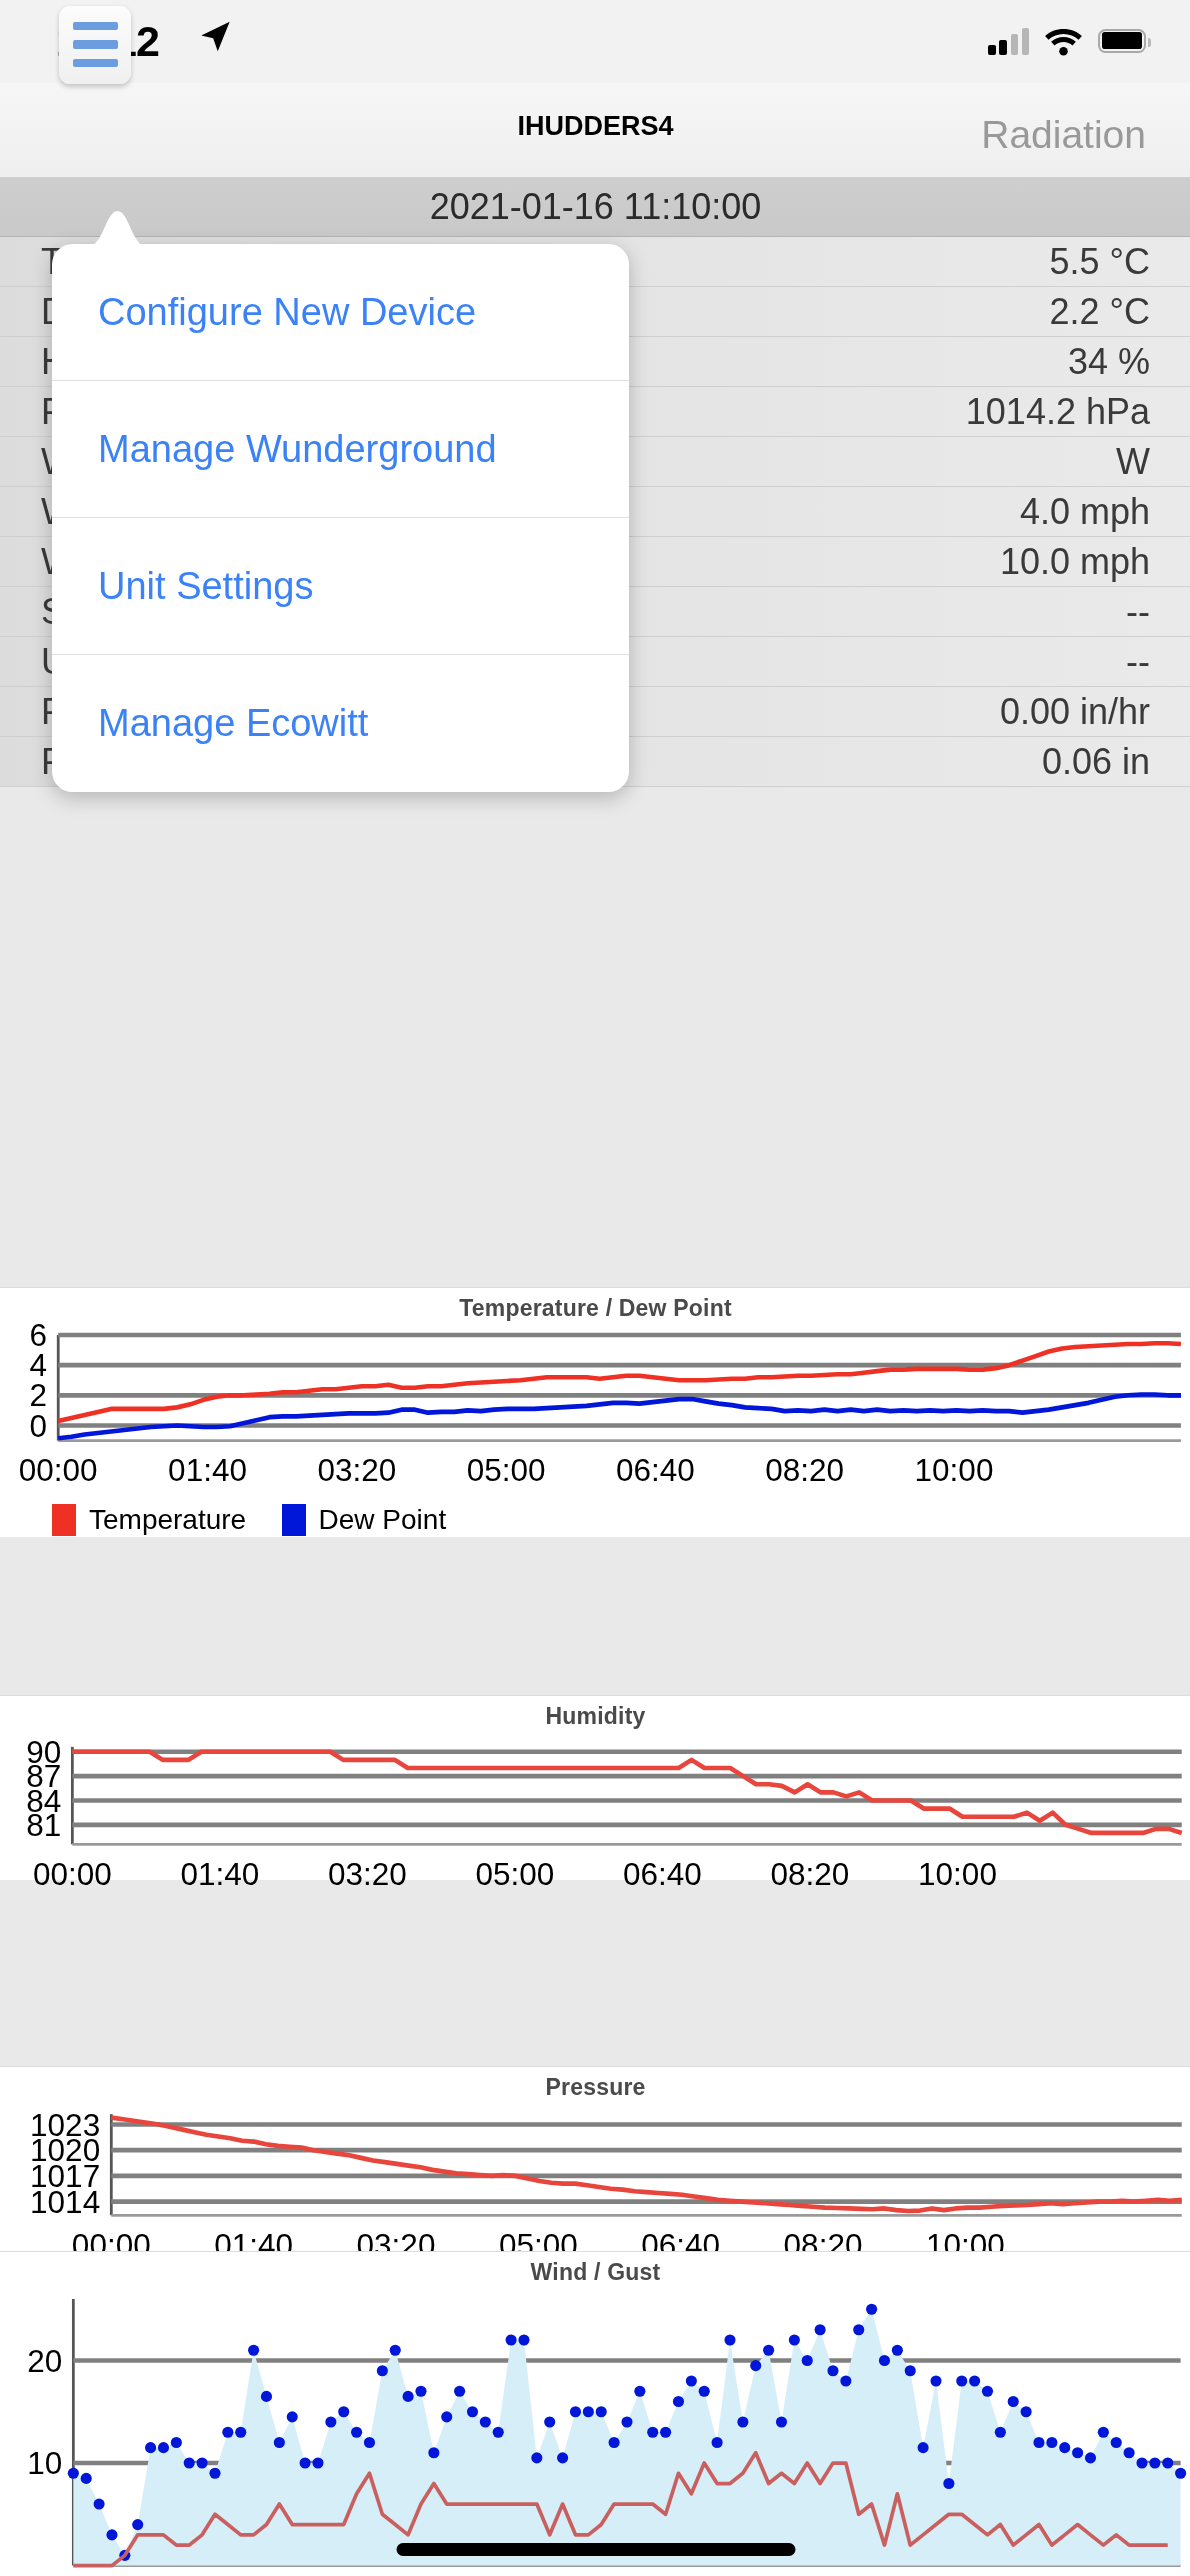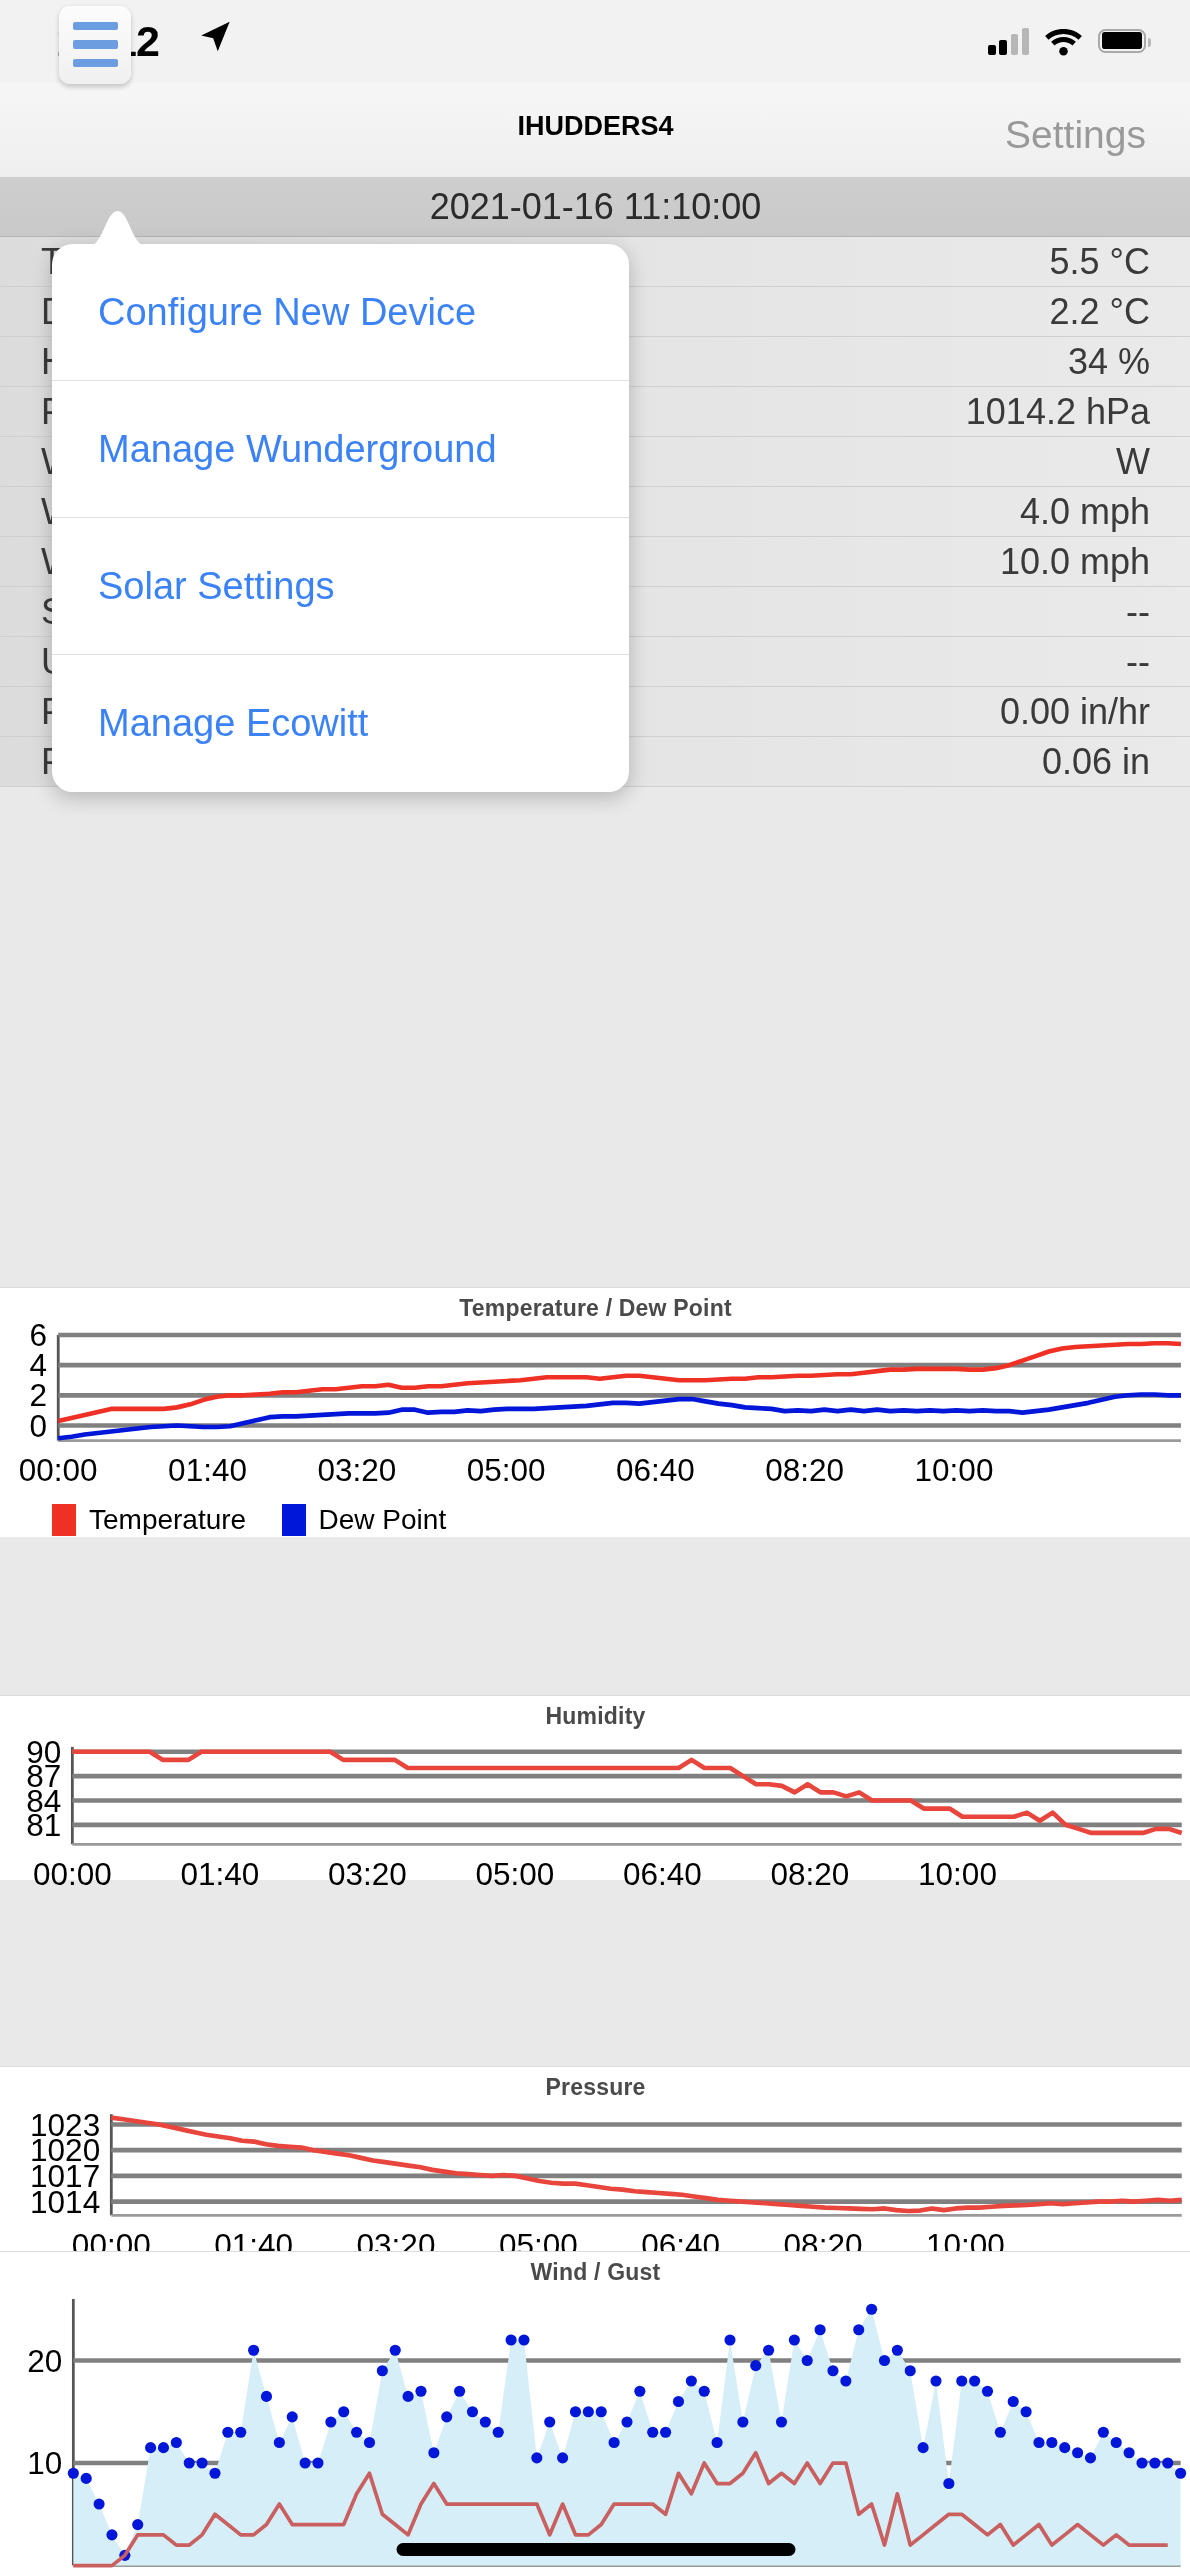--- a/index.html
+++ b/index.html
@@ -149,21 +149,21 @@
       <circle cx="21" cy="27" r="4.6" fill="#000"></circle>
     </svg>
     <span id="battery">
         <span></span>
       </span>
   </div>
 </div>
 
 <div id="nav-bar">
   <div id="nav-title">IHUDDERS4</div>
-  <div id="stations-button">Settings</div>
+  <div id="stations-button">Radiation</div>
 </div>
 <div id="menu-button">
     <b></b>
     <b></b>
     <b></b>
   </div>
 
 <div id="data-table">
   <div id="timestamp-row">2021-01-16 11:10:00</div>
 
@@ -217,21 +217,21 @@
   <path d="M0 40 C20 40 22 0 35 0 C48 0 50 40 70 40 Z" fill="#fff"></path>
 </svg>
 <div id="dropdown">
   <div class="menu-item">
     <span>Configure New Device</span>
   </div>
   <div class="menu-item">
     <span>Manage Wunderground</span>
   </div>
   <div class="menu-item">
-    <span>Solar Settings</span>
+    <span>Unit Settings</span>
   </div>
   <div class="menu-item">
     <span>Manage Ecowitt</span>
   </div>
 </div>
 
 <div class="chart-section" id="chart-temp" style="top:1287px;height:250px;">
   <div class="chart-title" style="padding-top:7.4px;">Temperature / Dew Point</div>
   <svg class="chart-svg" id="svg-temp" width="1191" height="176" viewBox="0 0 1284 190">
       <line x1="62" y1="14" x2="62" y2="128" stroke="#555" stroke-width="3"></line>

